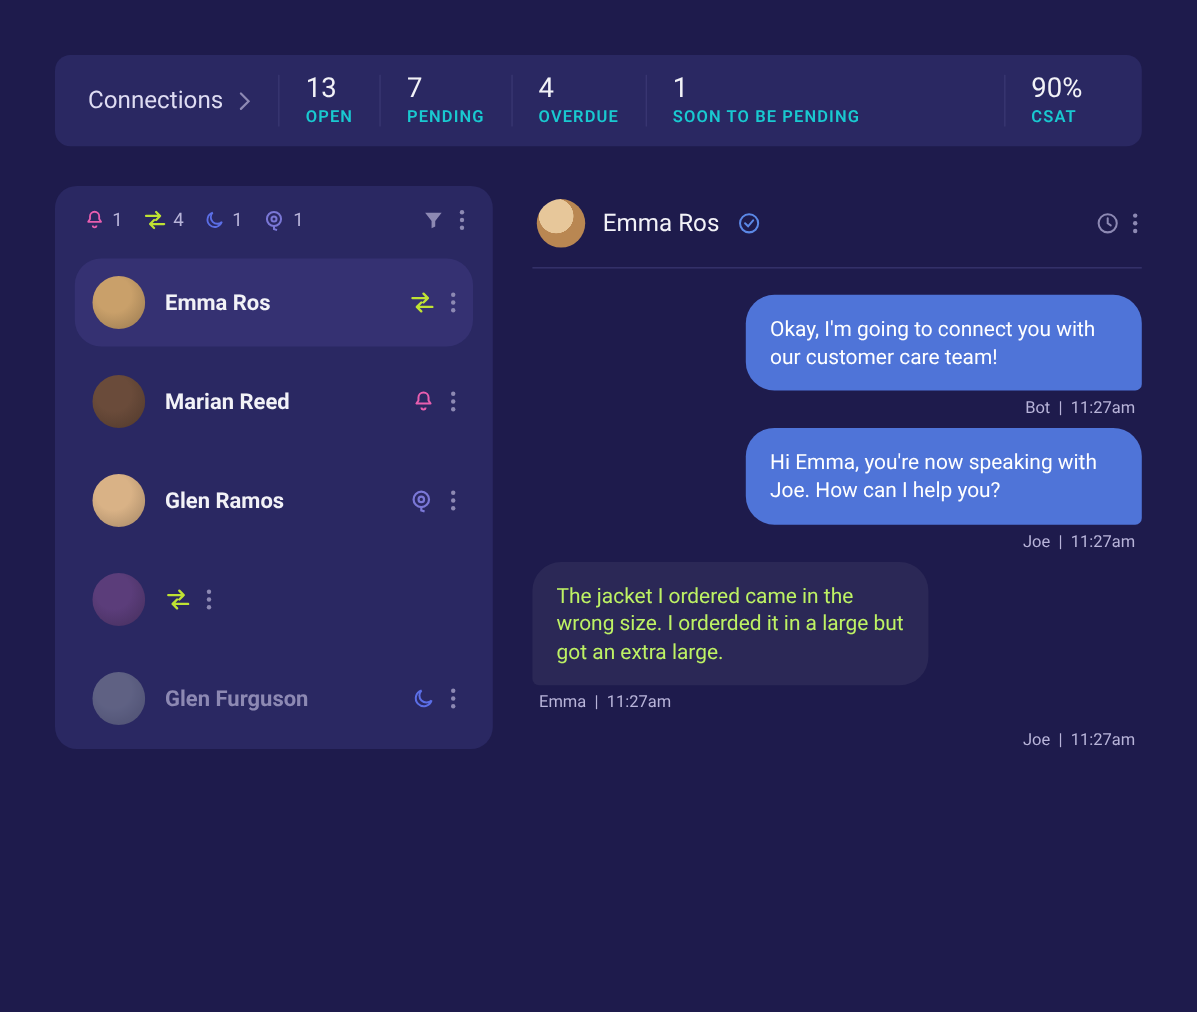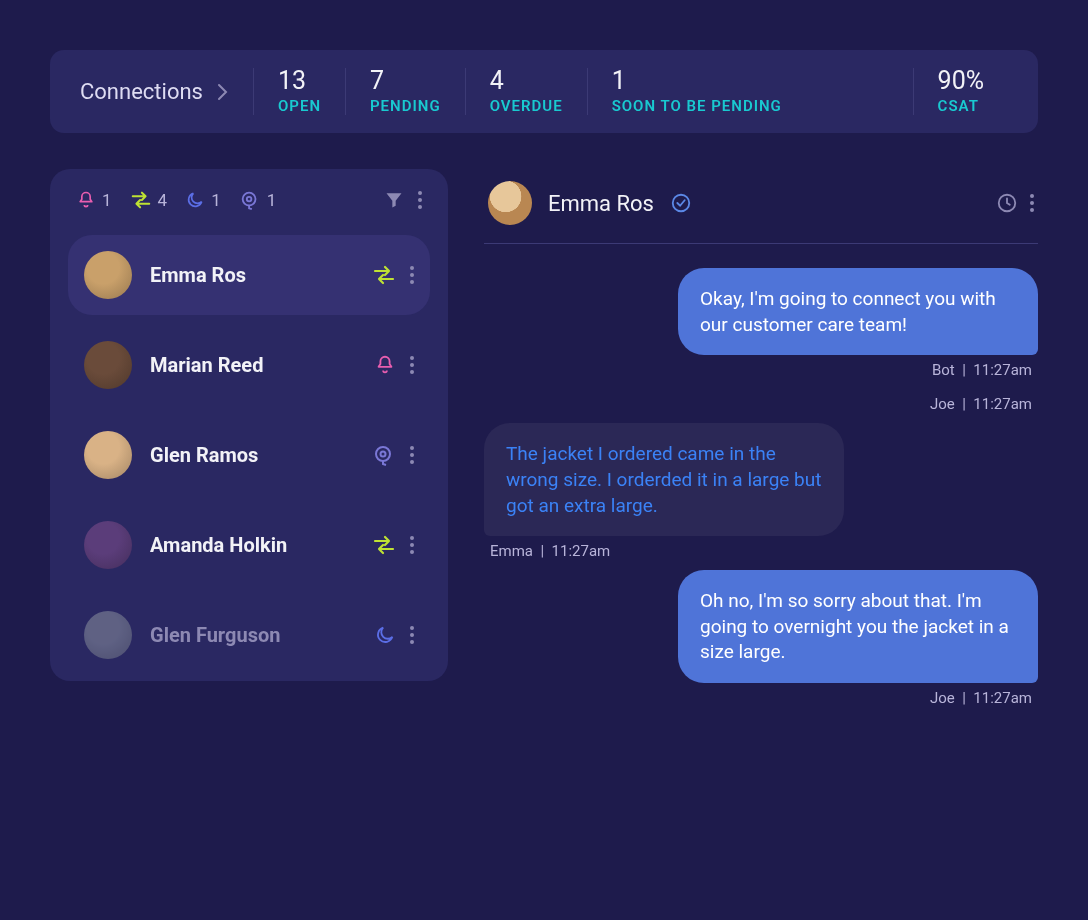--- a/index.html
+++ b/index.html
@@ -61,21 +61,21 @@
   .chat-head .title{font-size:22px;}
   .chat-head .verified{color:var(--accent2);}
   .chat-head .right{margin-left:auto;display:flex;align-items:center;gap:12px;color:var(--dim);}
 
   .thread{padding-top:24px;display:flex;flex-direction:column;gap:10px;}
   .row{display:flex;flex-direction:column;}
   .row.right{align-items:flex-end;}
   .row.left{align-items:flex-start;}
   .bubble{max-width:360px;padding:18px 22px;border-radius:26px;font-size:19px;line-height:1.35;}
   .row.right .bubble{background:var(--bubble-agent);color:#fff;border-bottom-right-radius:6px;margin-left:40px;}
-  .row.left  .bubble{background:var(--bubble-user);color:#3b82f6;border-bottom-left-radius:6px;}
+  .row.left  .bubble{background:var(--bubble-user);color:#bef264;border-bottom-left-radius:6px;}
   .meta{font-size:15px;color:var(--muted);margin-top:6px;padding:0 6px;}
 
   
   svg{display:block;}
 </style>
 </head>
 <body>
 
 <div class="page">
 
@@ -218,21 +218,20 @@
                 <div class="dots">
                   <span></span>
                   <span></span>
                   <span></span>
                 </div>
               </span>
             </span>
           </div>
           <div class="contact">
             <span class="avatar" style="background:radial-gradient(circle at 40% 35%, #5b3d7a 0 38%, rgba(0,0,0,.25) 100%), #5b3d7a;"></span>
-            <span class="name">Amanda Holkin</span>
             <span class="trail">
               <span>
                 <svg width="24" height="22" viewBox="0 0 24 20">
                   <path d="M3 6h14M17 6l-4-4M17 6l-4 4 M21 14H7M7 14l4-4M7 14l4 4" fill="none" stroke="var(--lime)" stroke-width="2.2" stroke-linecap="round"></path>
                 </svg>
               </span>
               <span>
                 <div class="dots">
                   <span></span>
                   <span></span>
@@ -288,27 +287,27 @@
             </span>
         </div>
       </div>
 
       <div class="thread" id="thread">
           <div class="row right">
             <div class="bubble">Okay, I'm going to connect you with our customer care team!</div>
             <div class="meta">Bot &nbsp;|&nbsp; 11:27am</div>
           </div>
           <div class="row right">
+            <div class="bubble">Hi Emma, you're now speaking with Joe. How can I help you?</div>
             <div class="meta">Joe &nbsp;|&nbsp; 11:27am</div>
           </div>
           <div class="row left">
             <div class="bubble">The jacket I ordered came in the wrong size. I orderded it in a large but got an extra large.</div>
             <div class="meta">Emma &nbsp;|&nbsp; 11:27am</div>
           </div>
           <div class="row right">
-            <div class="bubble">Oh no, I'm so sorry about that. I'm going to overnight you the jacket in a size large.</div>
             <div class="meta">Joe &nbsp;|&nbsp; 11:27am</div>
           </div>
         </div>
     </div>
 
   </div>
 </div>
 
 </body></html>

